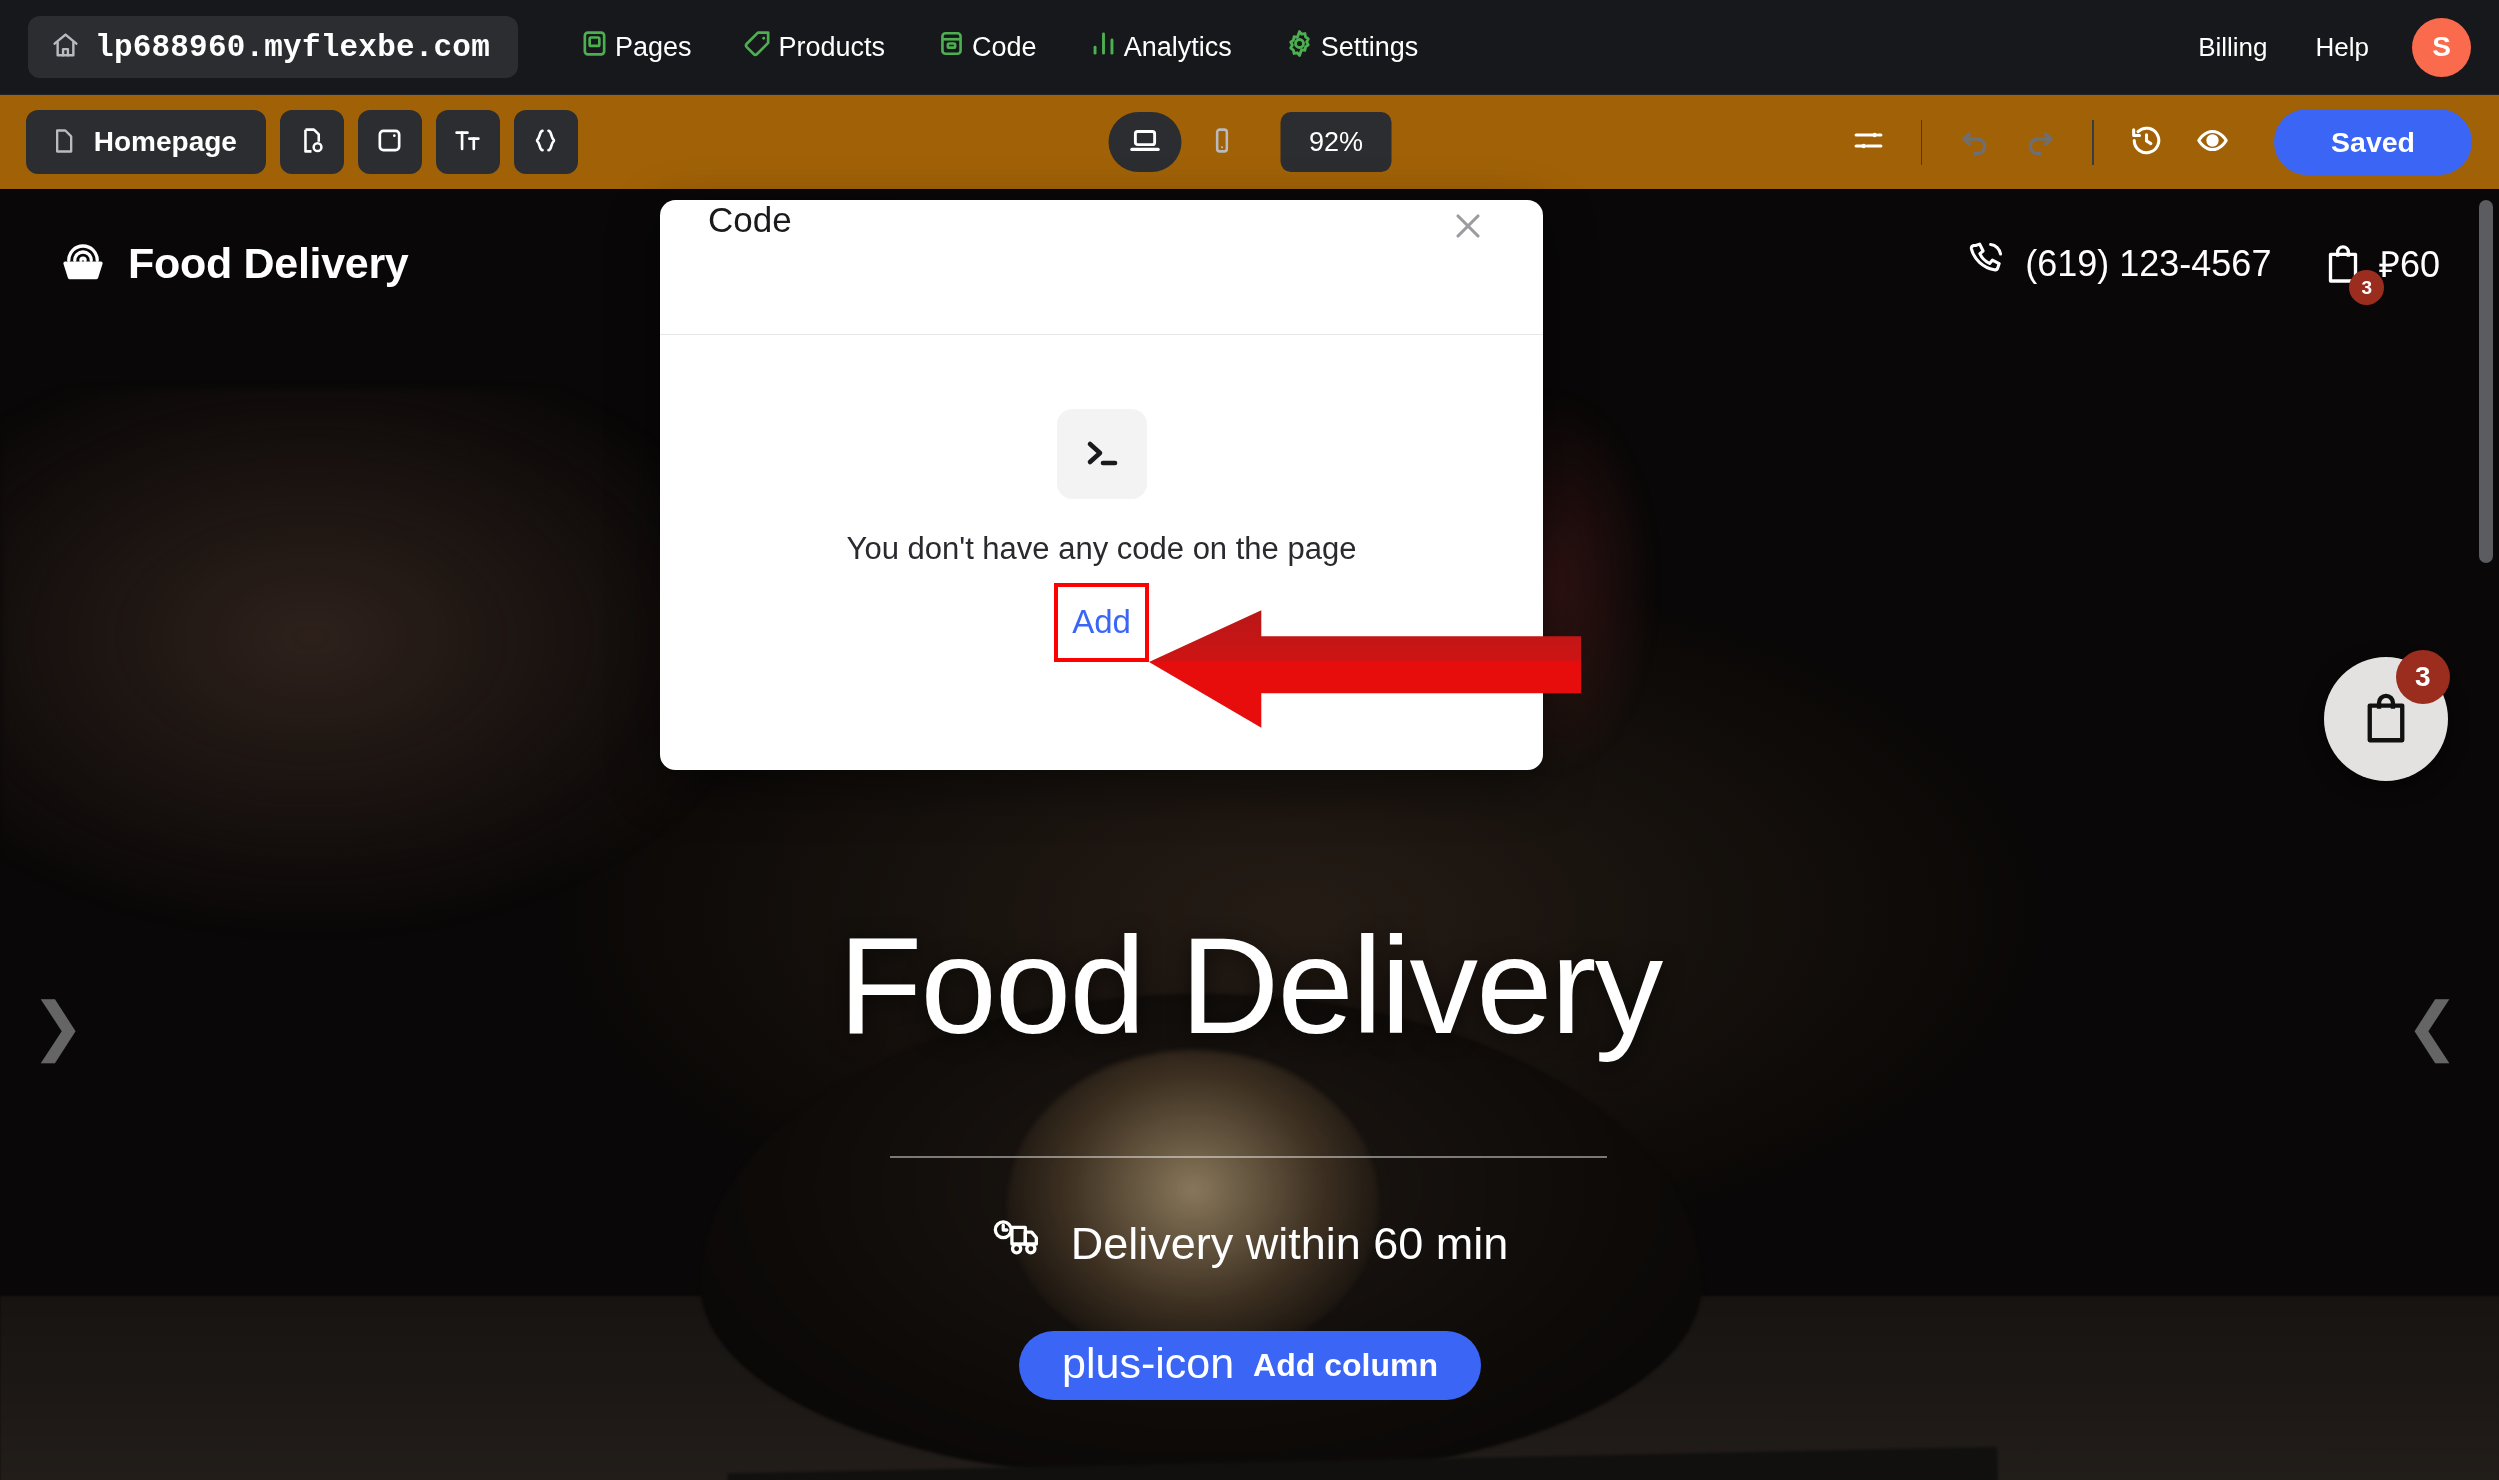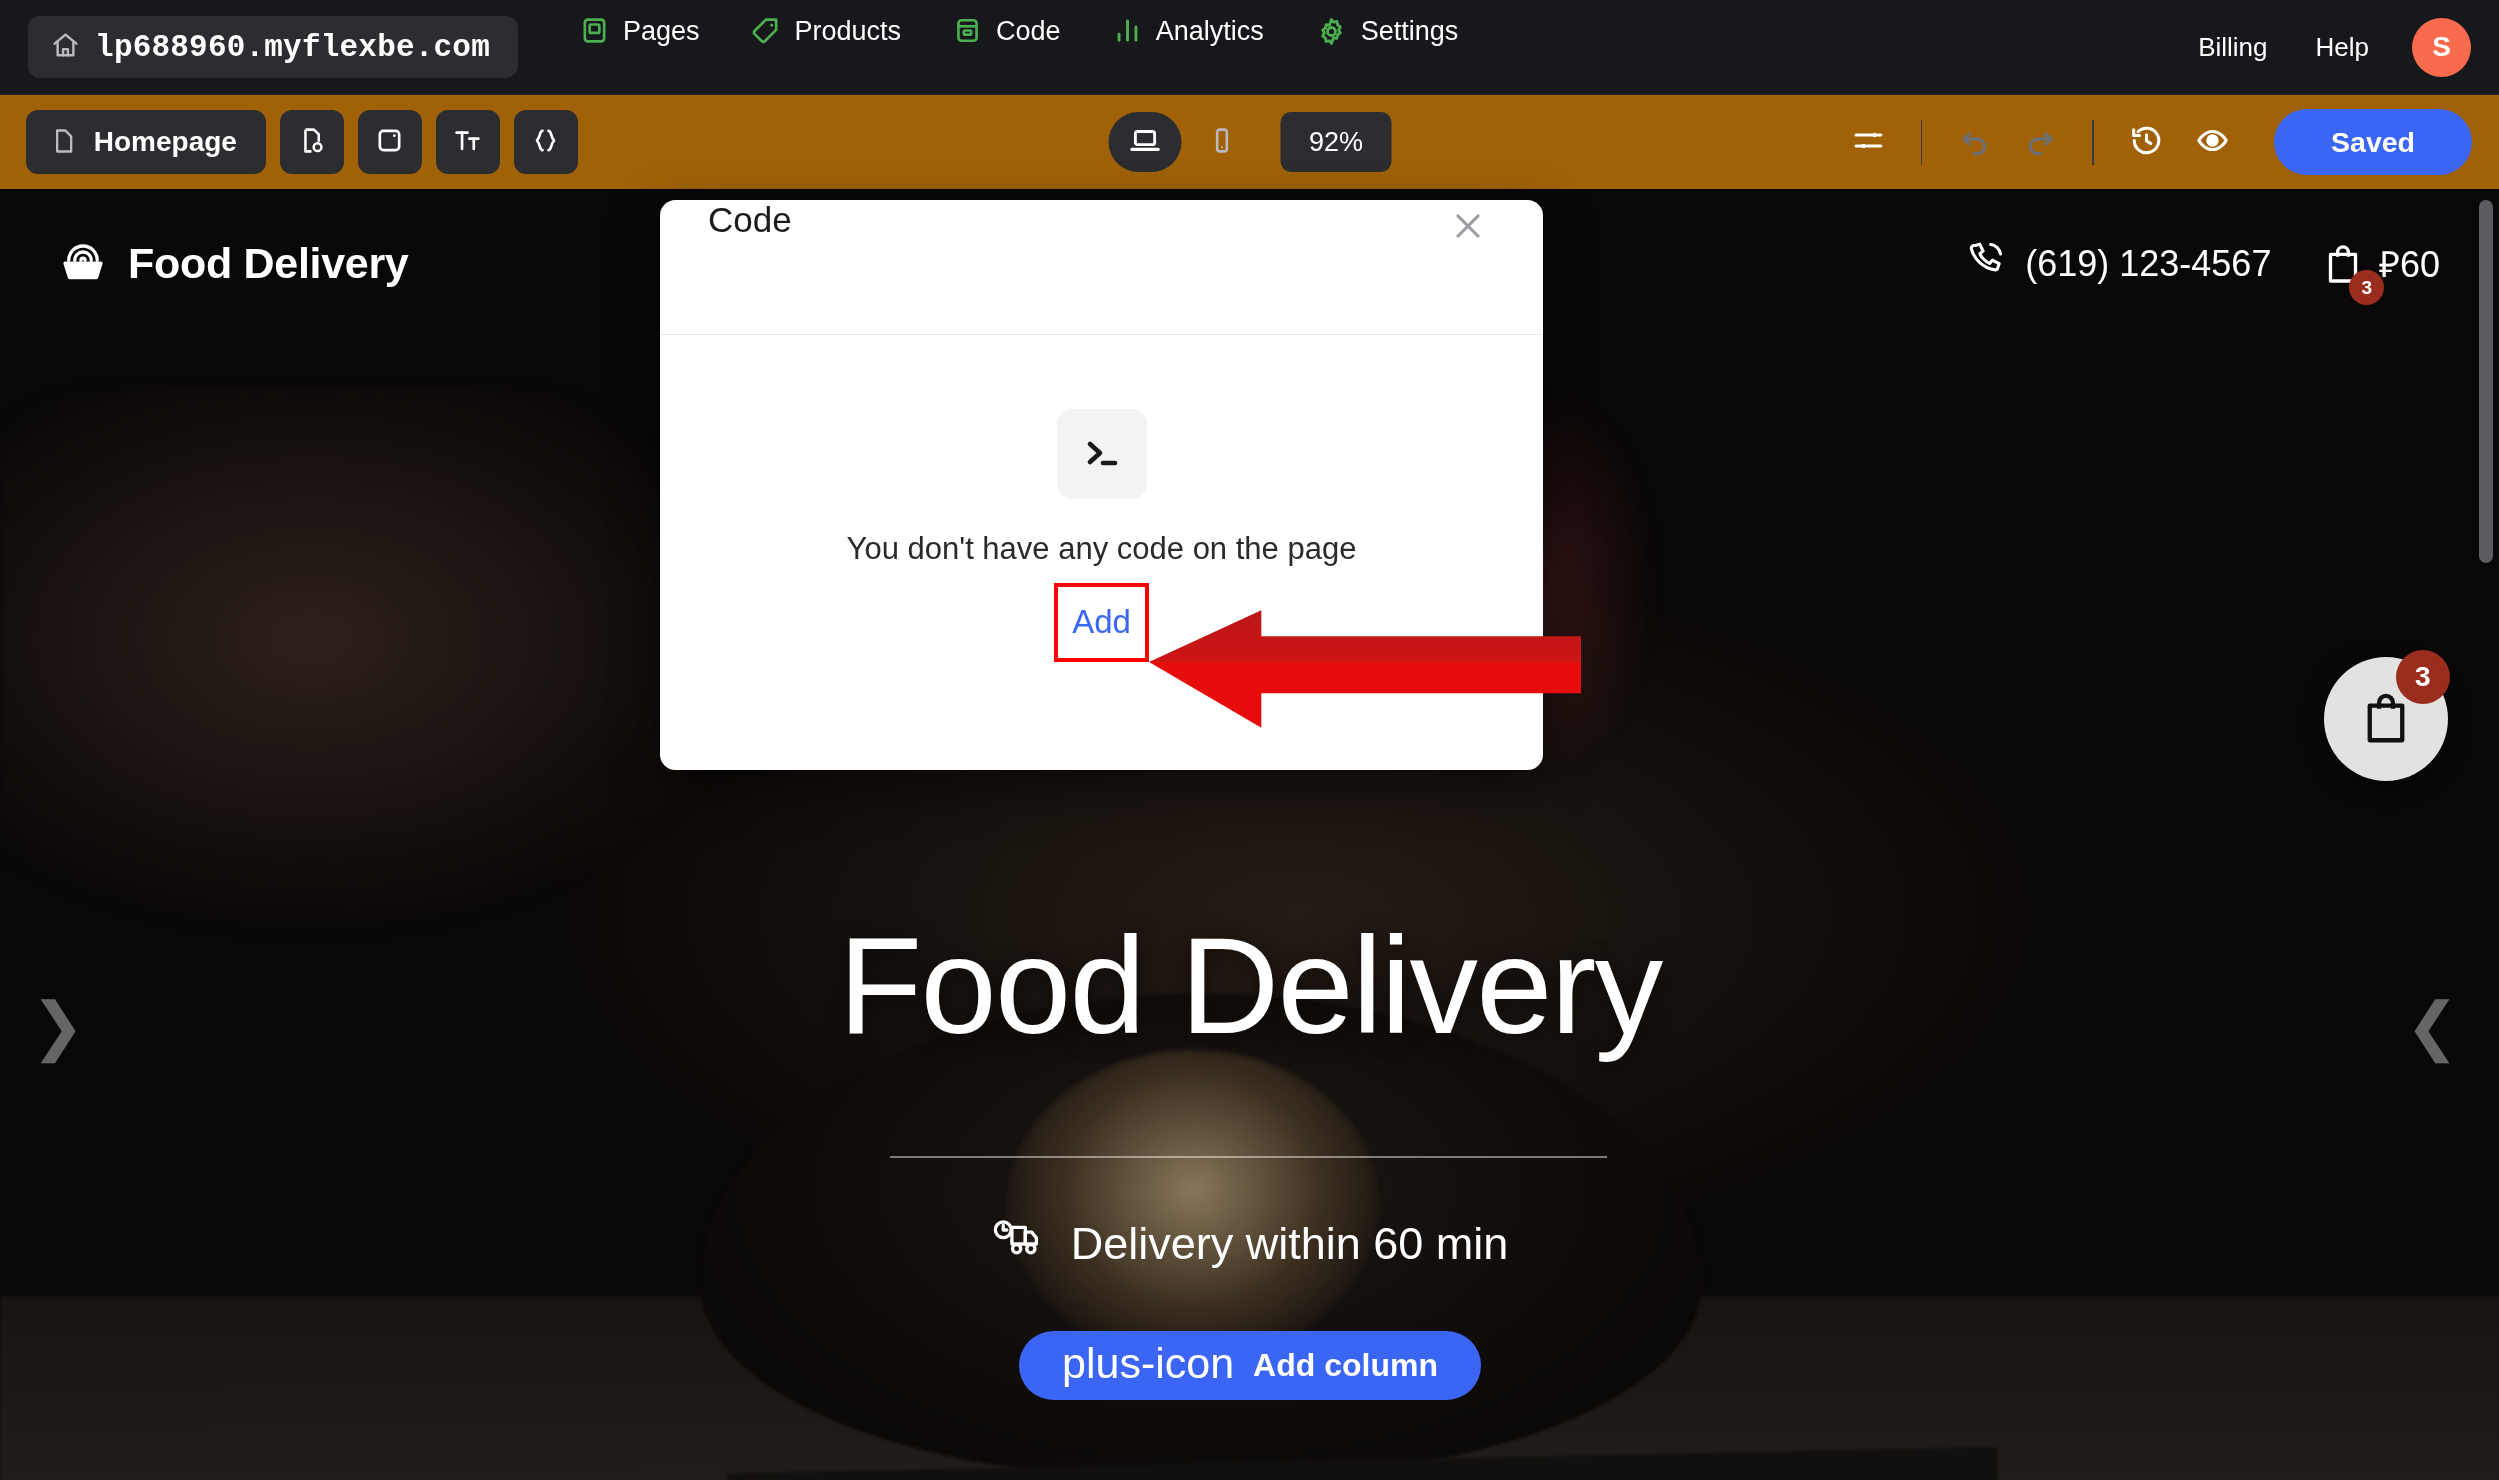--- a/index.html
+++ b/index.html
@@ -26,21 +26,21 @@
     padding: 0 28px 0 22.5px;
     margin-left: 28px;
   }
   .site-pill .label {
     color: #fff; font-size: 31px; font-weight: bold; letter-spacing: 0.2px;
     white-space: nowrap;
     font-family: Liberation Mono, monospace;
   }
   .navitems { display: flex; align-items: center; gap: 0; margin-left: 36px; }
   .navitem {
-    display: flex; gap: 14px;
+    display: flex; align-items: center; gap: 6px;
     padding: 0 26px; height: 62px;
     color: #fff; font-size: 27px; font-weight: 500;
     white-space: nowrap; cursor: pointer;
   }
   .navright {
     margin-left: auto; display: flex; align-items: center; gap: 0;
     padding-right: 29px;
   }
   .navlink {
     color: #fff; font-size: 26px; padding: 0 24px; cursor: pointer;

